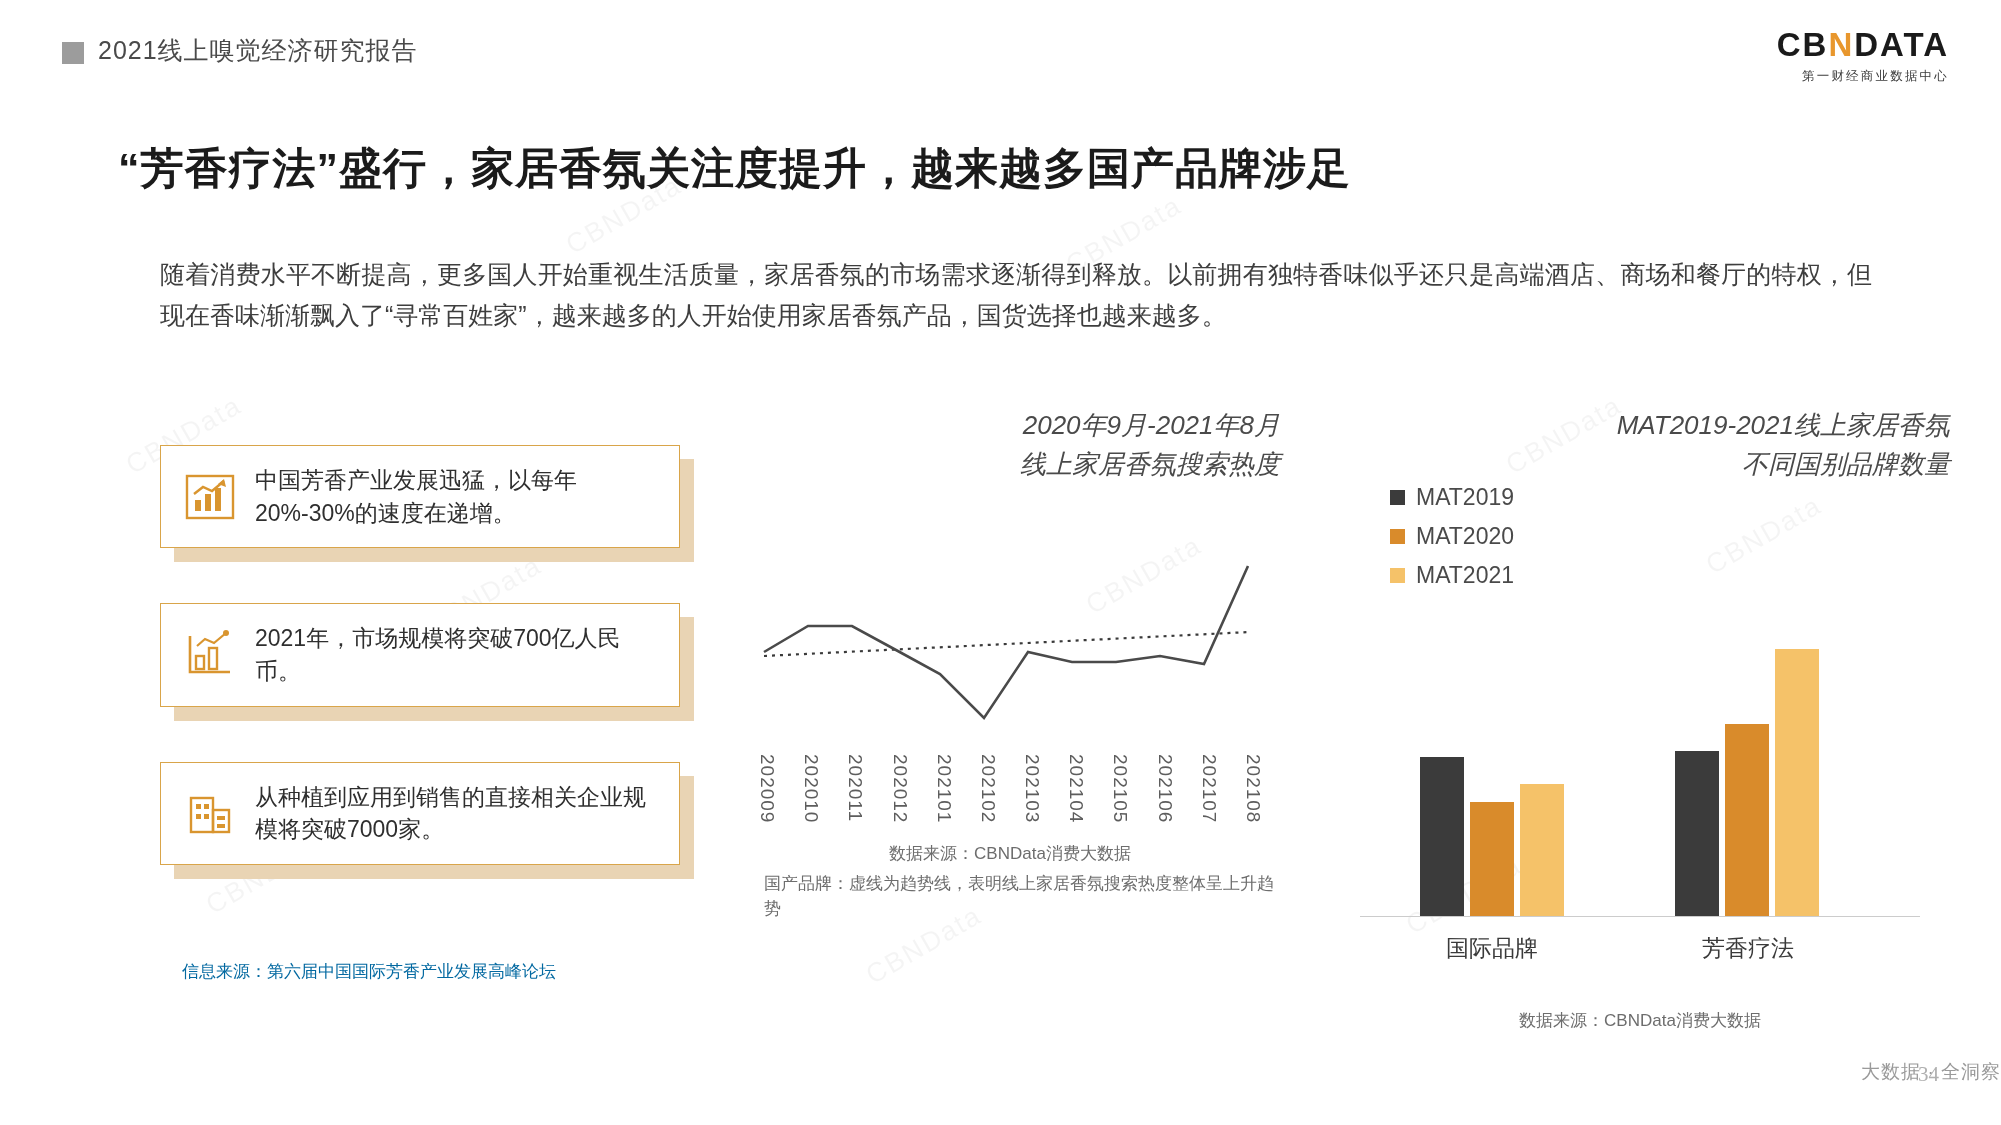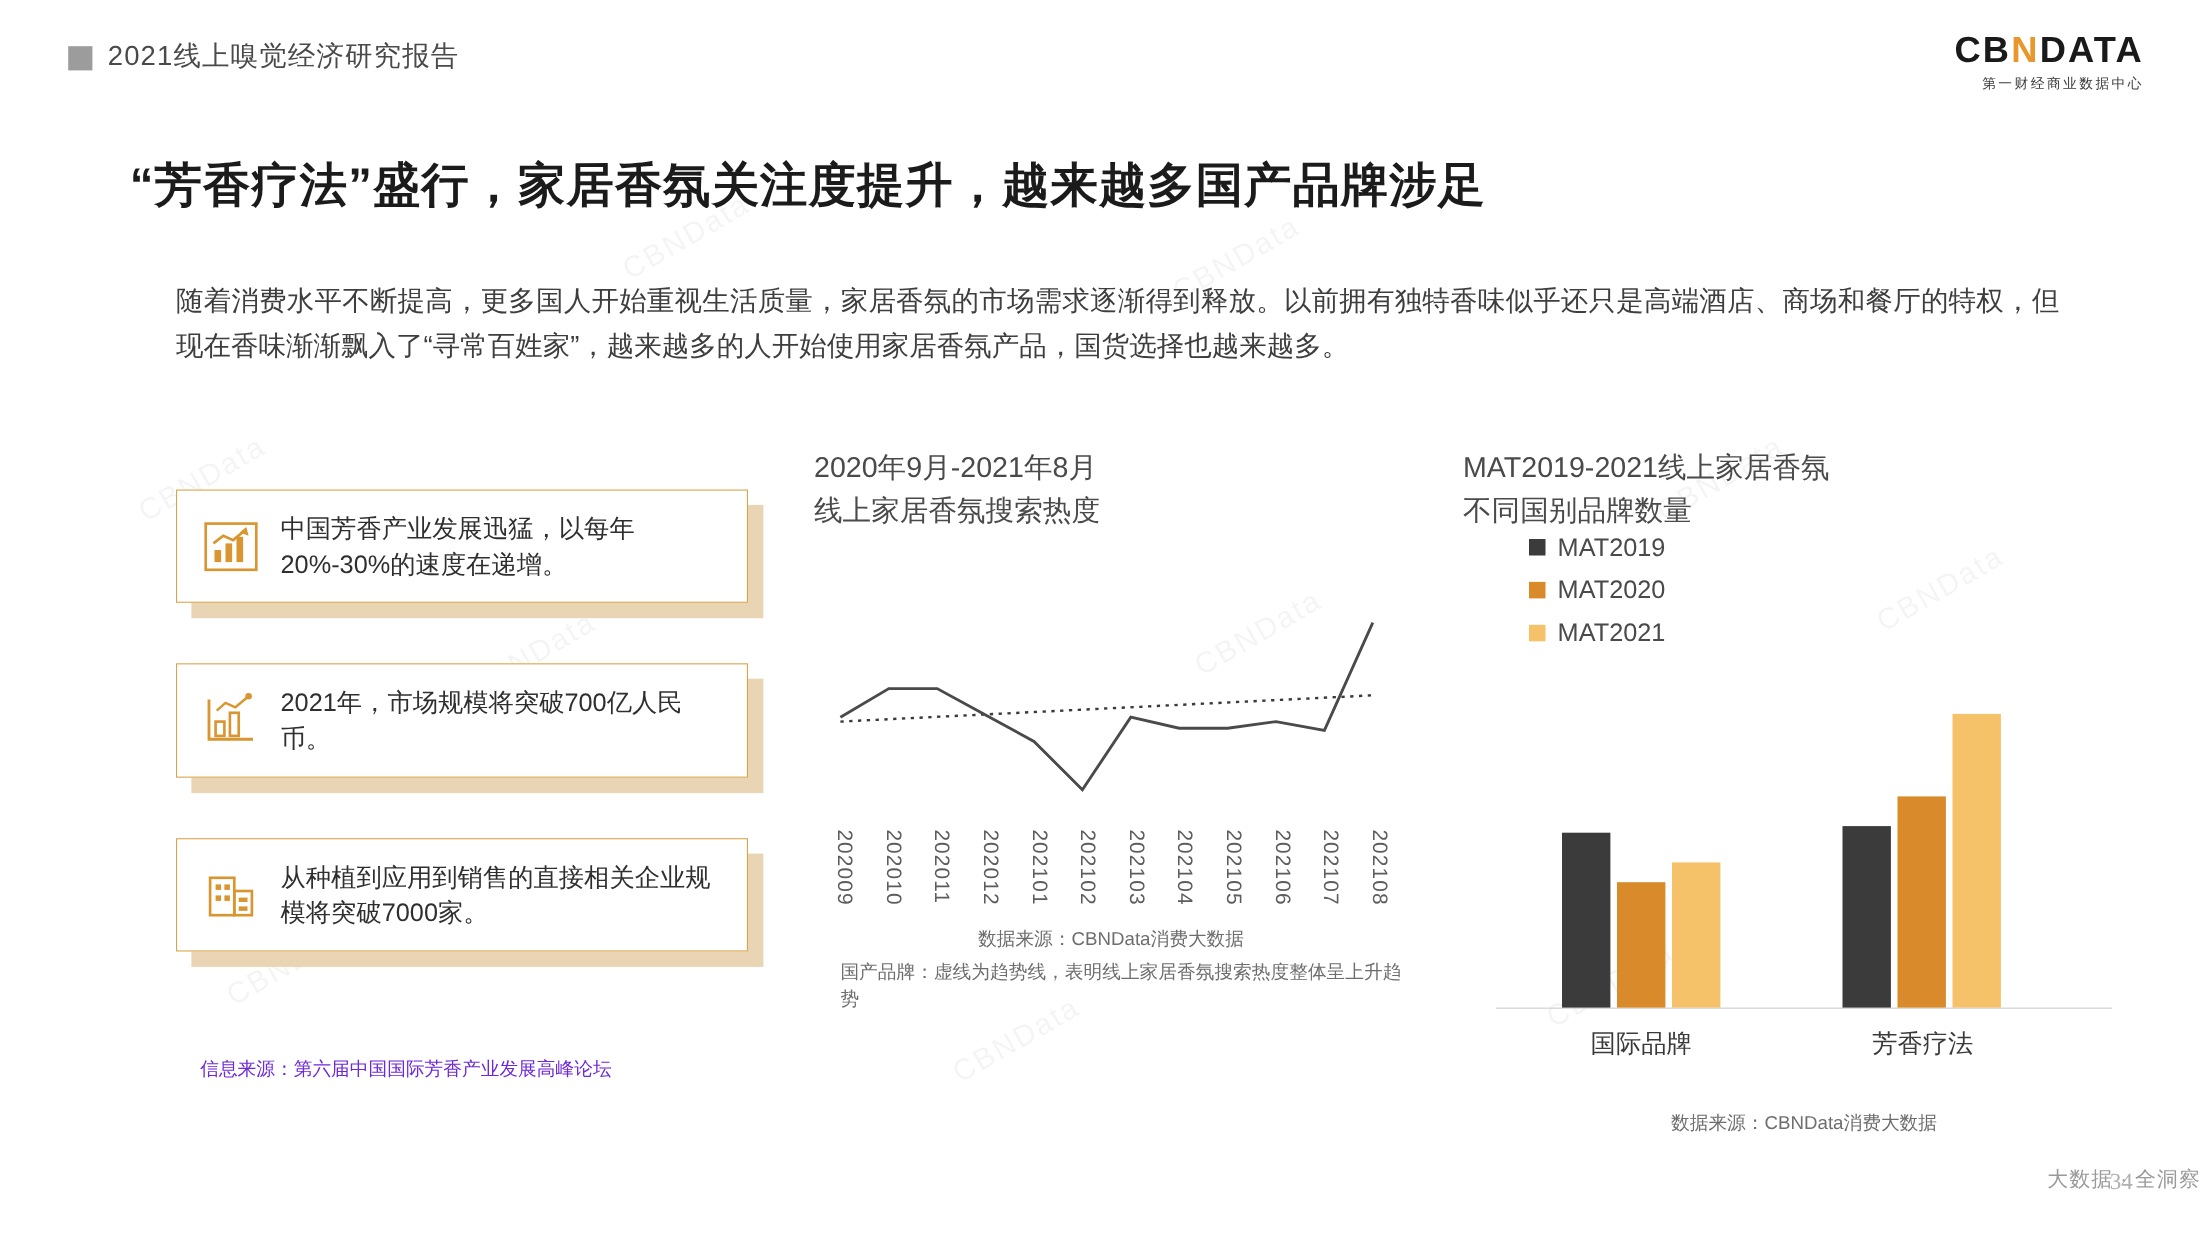--- a/index.html
+++ b/index.html
@@ -71,28 +71,29 @@
     min-height: 98px;
   }
   .card-icon {
     flex: 0 0 62px; height: 62px; margin-right: 14px;
     display: flex; align-items: center; justify-content: center;
   }
   .card-text { font-size: 23px; line-height: 1.42; color: #2f2f2f; }
 
   .src-left {
     position: absolute; left: 182px; top: 960px;
-    font-size: 17px; color: #6d28d9;
+    font-size: 17px; color: #0369a1;
   }
 
   
   .mid { position: absolute; left: 740px; top: 406px; width: 540px; }
   .chart-title {
-    text-align: left; font-size: 26px; color: #4a4a4a;
+    text-align: right; font-size: 26px; color: #4a4a4a;
     line-height: 1.5;
+    font-style: italic;
   }
   .line-area {
     position: relative; width: 520px; height: 250px; margin: 20px auto 0;
   }
   .x-labels {
     position: relative; width: 520px; margin: 0 auto;
     display: flex; justify-content: space-between;
     padding: 0 6px;
   }
   .x-labels span {

